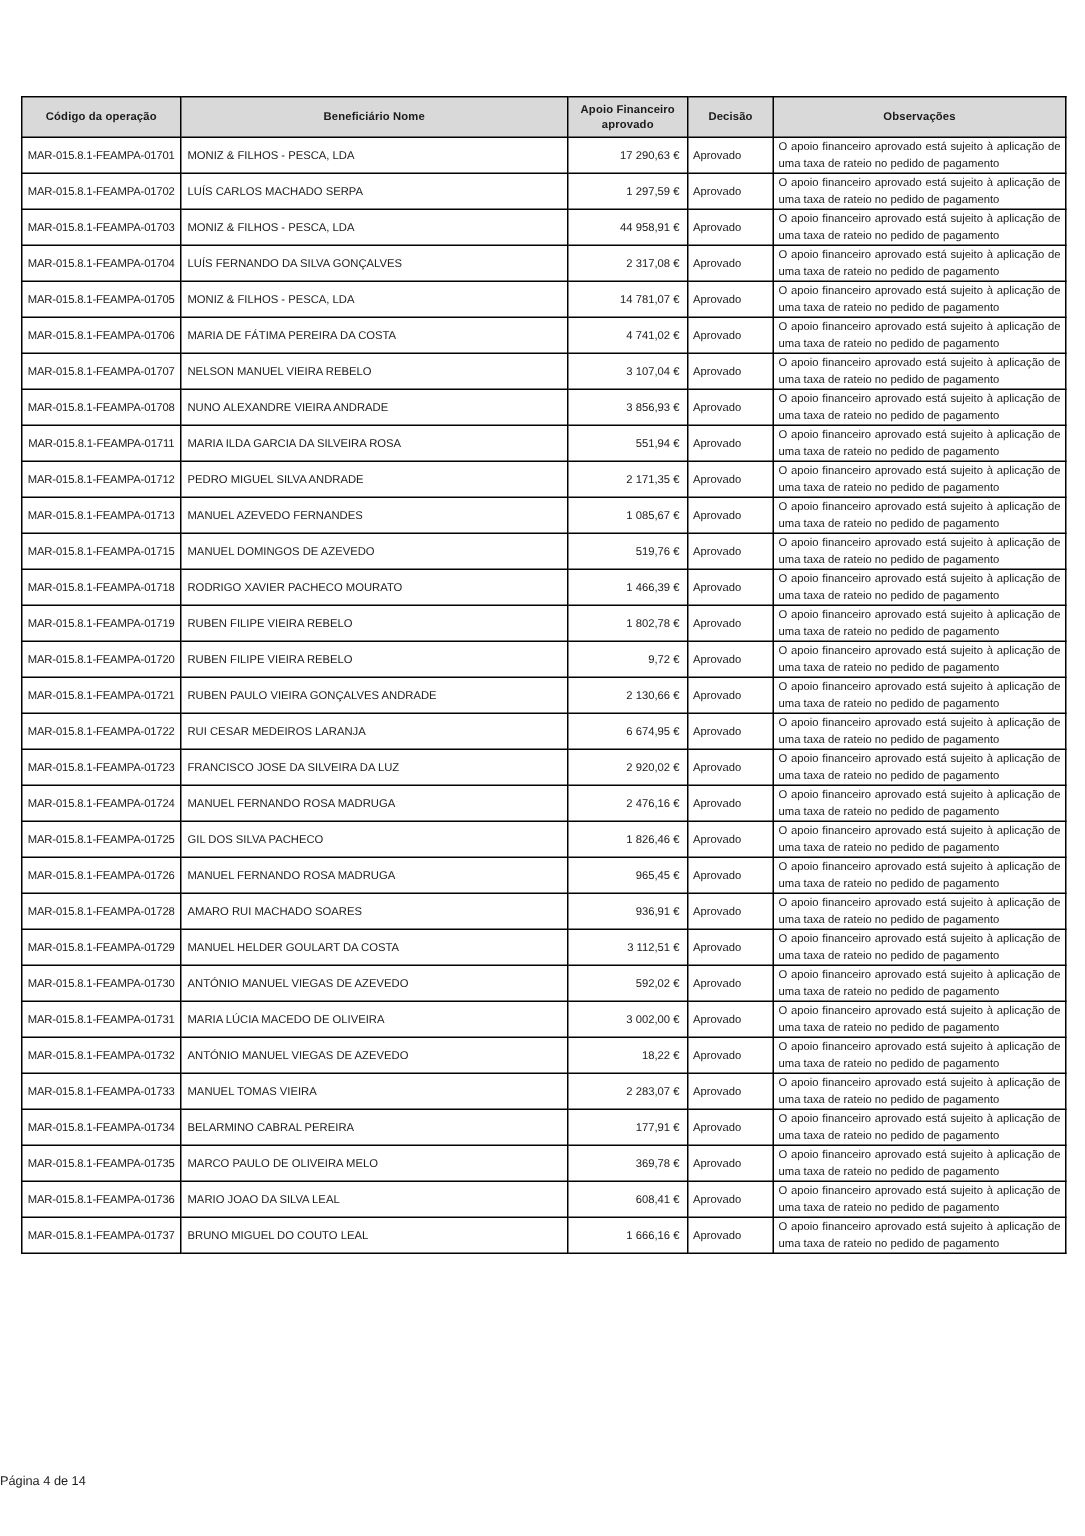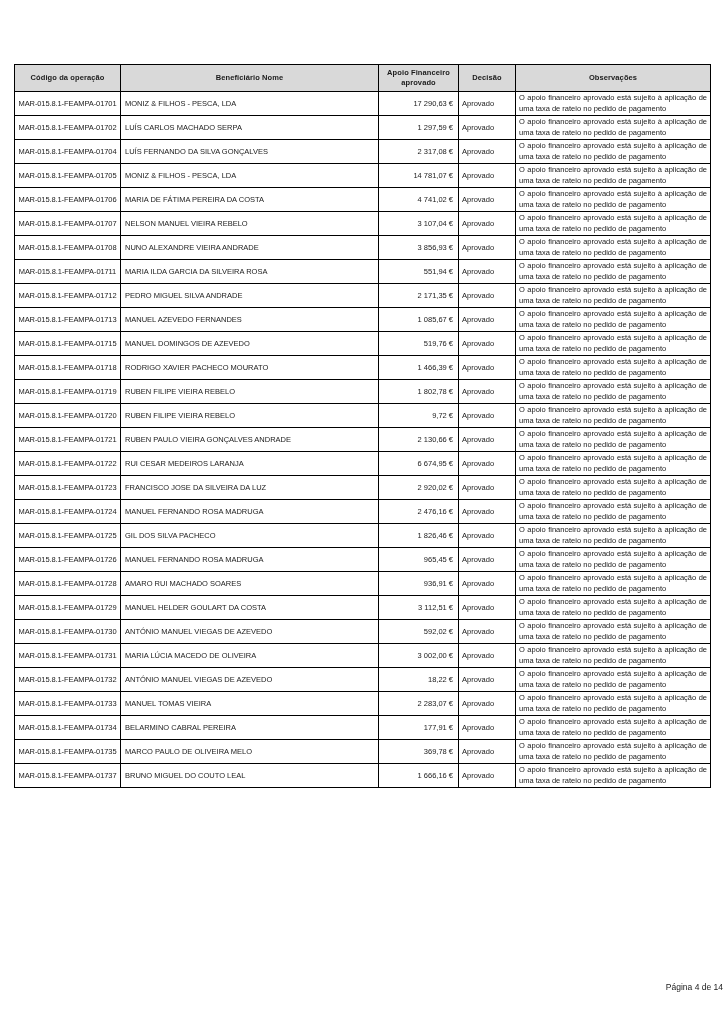--- a/index.html
+++ b/index.html
@@ -48,21 +48,21 @@
     text-align: justify;
     text-justify: inter-word;
     line-height: 10.5px;
     padding: 1px 3px;
   }
   .page-footer {
     position: absolute;
     bottom: 32px;
     left: 0;
     width: 100%;
-    text-align: right;
+    text-align: left;
     font-size: 8.5px;
     color: #1a1a1a;
   }
 </style>
 </head>
 <body>
 
 <div class="sheet">
 
   <table class="approvals">
@@ -91,20 +91,27 @@
     <td class="obs">O apoio financeiro aprovado está sujeito à aplicação de uma taxa de rateio no pedido de pagamento</td>
   </tr>
         <tr>
     <td class="code">MAR-015.8.1-FEAMPA-01702</td>
     <td class="name">LUÍS CARLOS MACHADO SERPA</td>
     <td class="amount">1 297,59 €</td>
     <td class="decision">Aprovado</td>
     <td class="obs">O apoio financeiro aprovado está sujeito à aplicação de uma taxa de rateio no pedido de pagamento</td>
   </tr>
         <tr>
+    <td class="code">MAR-015.8.1-FEAMPA-01703</td>
+    <td class="name">MONIZ &amp; FILHOS - PESCA, LDA</td>
+    <td class="amount">44 958,91 €</td>
+    <td class="decision">Aprovado</td>
+    <td class="obs">O apoio financeiro aprovado está sujeito à aplicação de uma taxa de rateio no pedido de pagamento</td>
+  </tr>
+        <tr>
     <td class="code">MAR-015.8.1-FEAMPA-01704</td>
     <td class="name">LUÍS FERNANDO DA SILVA GONÇALVES</td>
     <td class="amount">2 317,08 €</td>
     <td class="decision">Aprovado</td>
     <td class="obs">O apoio financeiro aprovado está sujeito à aplicação de uma taxa de rateio no pedido de pagamento</td>
   </tr>
         <tr>
     <td class="code">MAR-015.8.1-FEAMPA-01705</td>
     <td class="name">MONIZ &amp; FILHOS - PESCA, LDA</td>
     <td class="amount">14 781,07 €</td>
@@ -269,20 +276,27 @@
     <td class="code">MAR-015.8.1-FEAMPA-01734</td>
     <td class="name">BELARMINO CABRAL PEREIRA</td>
     <td class="amount">177,91 €</td>
     <td class="decision">Aprovado</td>
     <td class="obs">O apoio financeiro aprovado está sujeito à aplicação de uma taxa de rateio no pedido de pagamento</td>
   </tr>
         <tr>
     <td class="code">MAR-015.8.1-FEAMPA-01735</td>
     <td class="name">MARCO PAULO DE OLIVEIRA MELO</td>
     <td class="amount">369,78 €</td>
+    <td class="decision">Aprovado</td>
+    <td class="obs">O apoio financeiro aprovado está sujeito à aplicação de uma taxa de rateio no pedido de pagamento</td>
+  </tr>
+        <tr>
+    <td class="code">MAR-015.8.1-FEAMPA-01736</td>
+    <td class="name">MARIO JOAO DA SILVA LEAL</td>
+    <td class="amount">608,41 €</td>
     <td class="decision">Aprovado</td>
     <td class="obs">O apoio financeiro aprovado está sujeito à aplicação de uma taxa de rateio no pedido de pagamento</td>
   </tr>
         <tr>
     <td class="code">MAR-015.8.1-FEAMPA-01737</td>
     <td class="name">BRUNO MIGUEL DO COUTO LEAL</td>
     <td class="amount">1 666,16 €</td>
     <td class="decision">Aprovado</td>
     <td class="obs">O apoio financeiro aprovado está sujeito à aplicação de uma taxa de rateio no pedido de pagamento</td>
   </tr>

